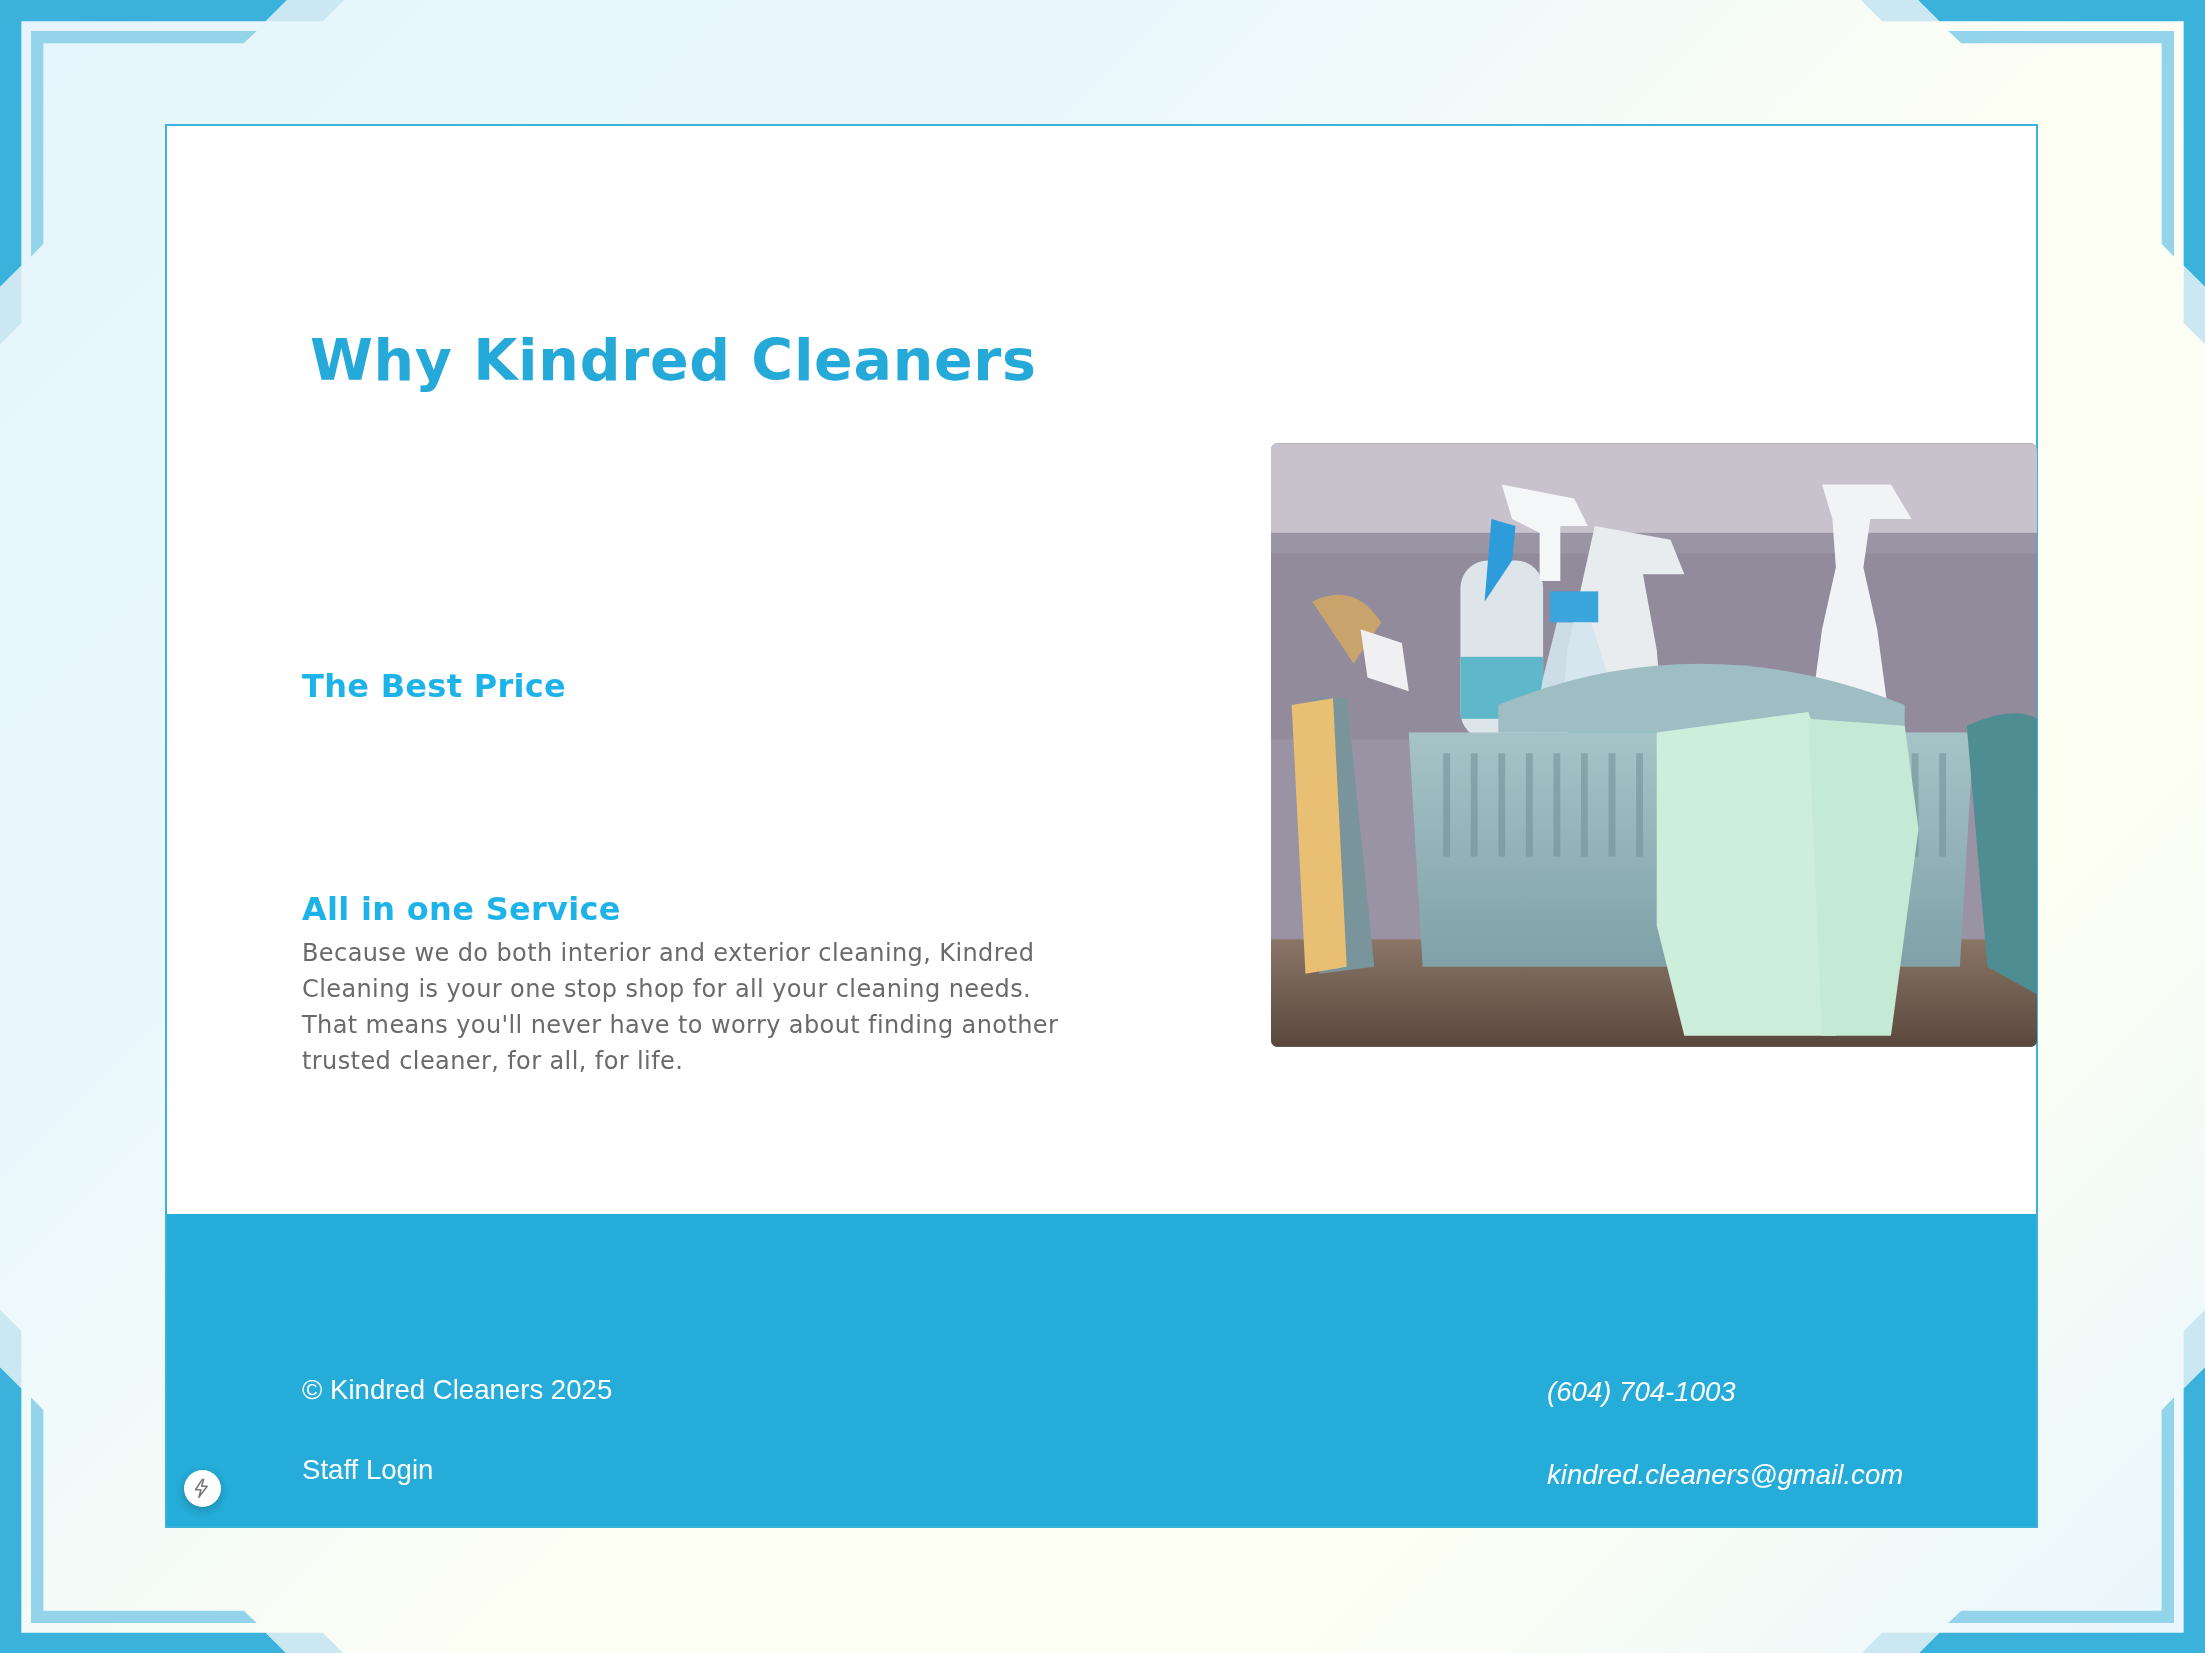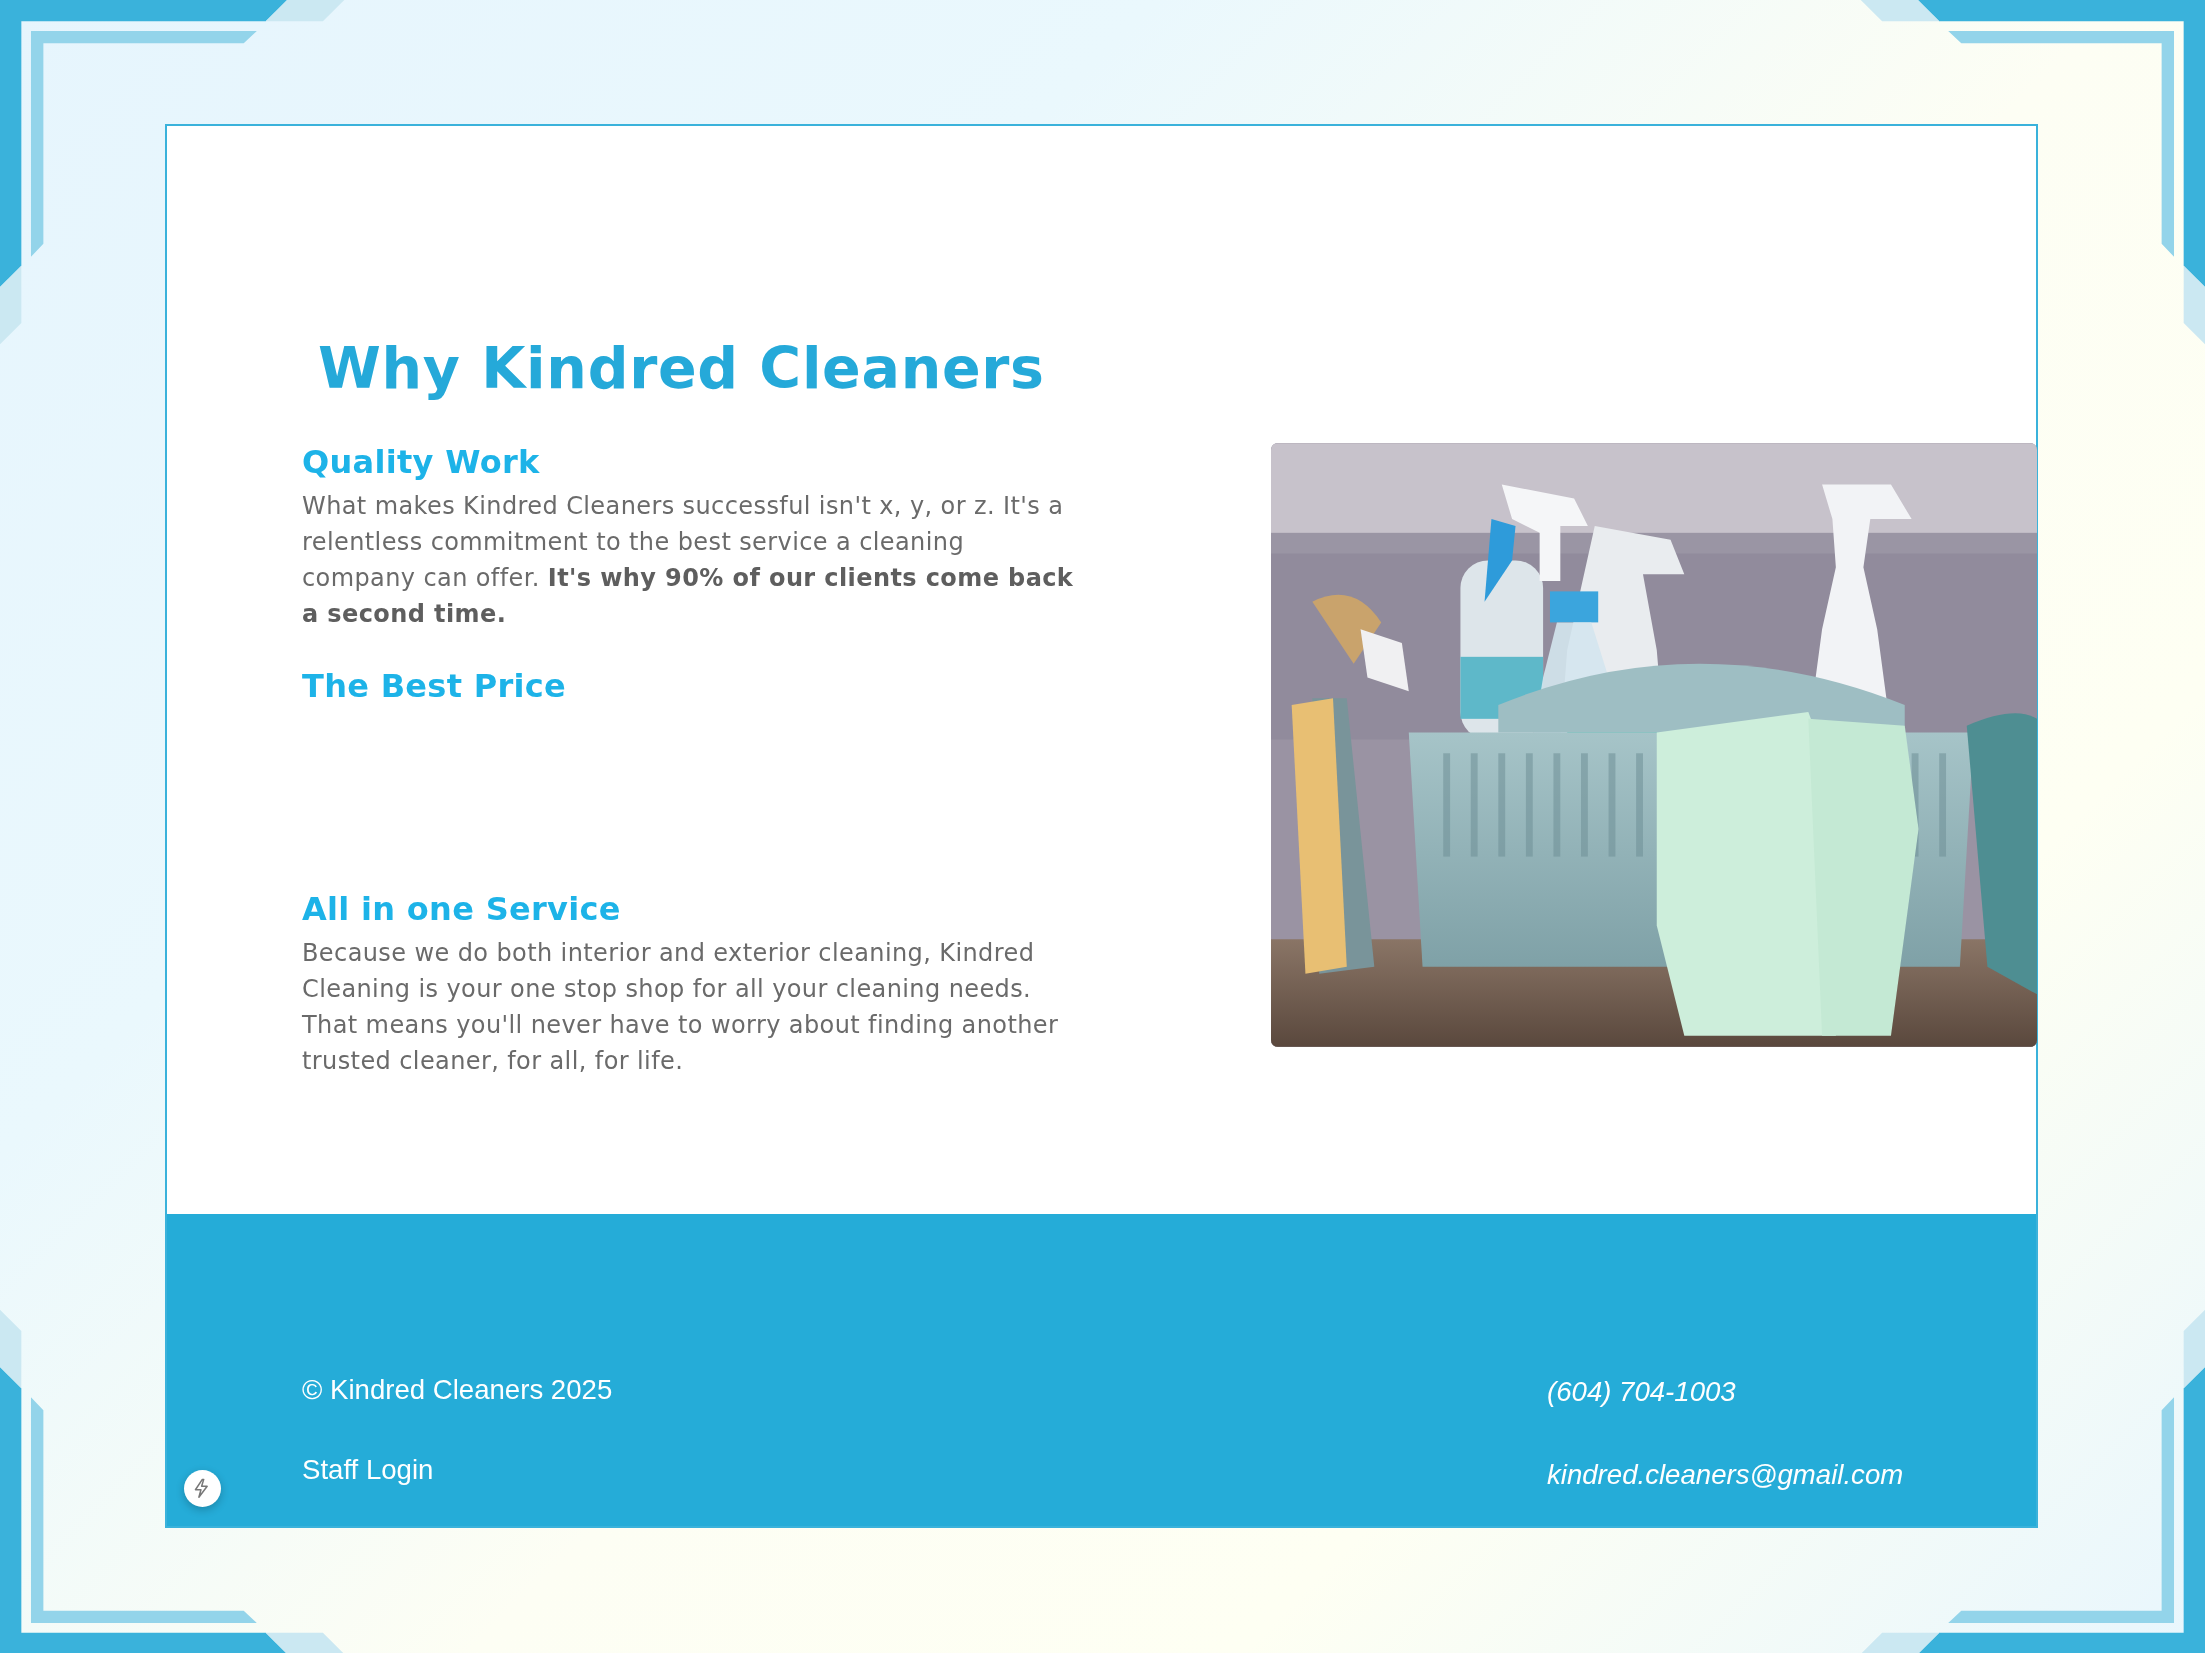--- a/index.html
+++ b/index.html
@@ -14,21 +14,21 @@
   .c-tr { right: 0; top: 0; transform: scaleX(-1); }
   .c-bl { left: 0; bottom: 0; transform: scaleY(-1); }
   .c-br { right: 0; bottom: 0; transform: scale(-1, -1); }
 
   .card {
     position: absolute; left: 165px; top: 124px; width: 1869px; height: 1400px;
     border: 2.8px solid #3AB2DB; background: #ffffff; box-sizing: content-box;
   }
   .content { position: absolute; left: 135px; top: 0; right: 0; height: 1089px; }
   .page-title {
-    position: absolute; left: 0; top: 193px; margin: 16px;
+    position: absolute; left: 0; top: 193px; margin: 8px;
     font-family: "DejaVu Sans", sans-serif; font-weight: bold;
     font-size: 57px; color: #25A9D9; letter-spacing: 0.7px;
   }
   .feature { position: absolute; left: 0; width: 779px; }
   .feature h3 {
     margin: 0 0 6.9px 0; font-family: "DejaVu Sans", sans-serif; font-weight: bold;
     font-size: 32px; color: #1DB3E8; letter-spacing: 0.3px;
   }
   .feature p {
     margin: 0; font-family: "DejaVu Sans", sans-serif; font-size: 24px;
@@ -93,24 +93,20 @@
     <polygon points="417,0 500,0 469,31 386,31" fill="#CBE8F2"></polygon>
     <polygon points="0,417 31,386 31,469 0,500" fill="#CBE8F2"></polygon>
     <polygon points="45,45 373,45 354,63 63,63 63,354 45,373" fill="#93D4EA"></polygon>
   </svg>
 </div>
 
 <div class="card">
   <section class="content">
     <h1 class="page-title">Why Kindred Cleaners</h1>
 
-    <div class="feature f1">
-      <h3>Quality Work</h3>
-      <p><span>What makes Kindred Cleaners successful isn't x, y, or z. It's a relentless commitment to the best service a cleaning company can offer. </span><b>It's why 90% of our clients come back a second time.</b></p>
-    </div>
 
     <div class="feature f2">
       <h3>The Best Price</h3>
     </div>
 
     <div class="feature f3">
       <h3>All in one Service</h3>
       <p>Because we do both interior and exterior cleaning, Kindred Cleaning is your one stop shop for all your cleaning needs. That means you'll never have to worry about finding another trusted cleaner, for all, for life.</p>
     </div>
 

